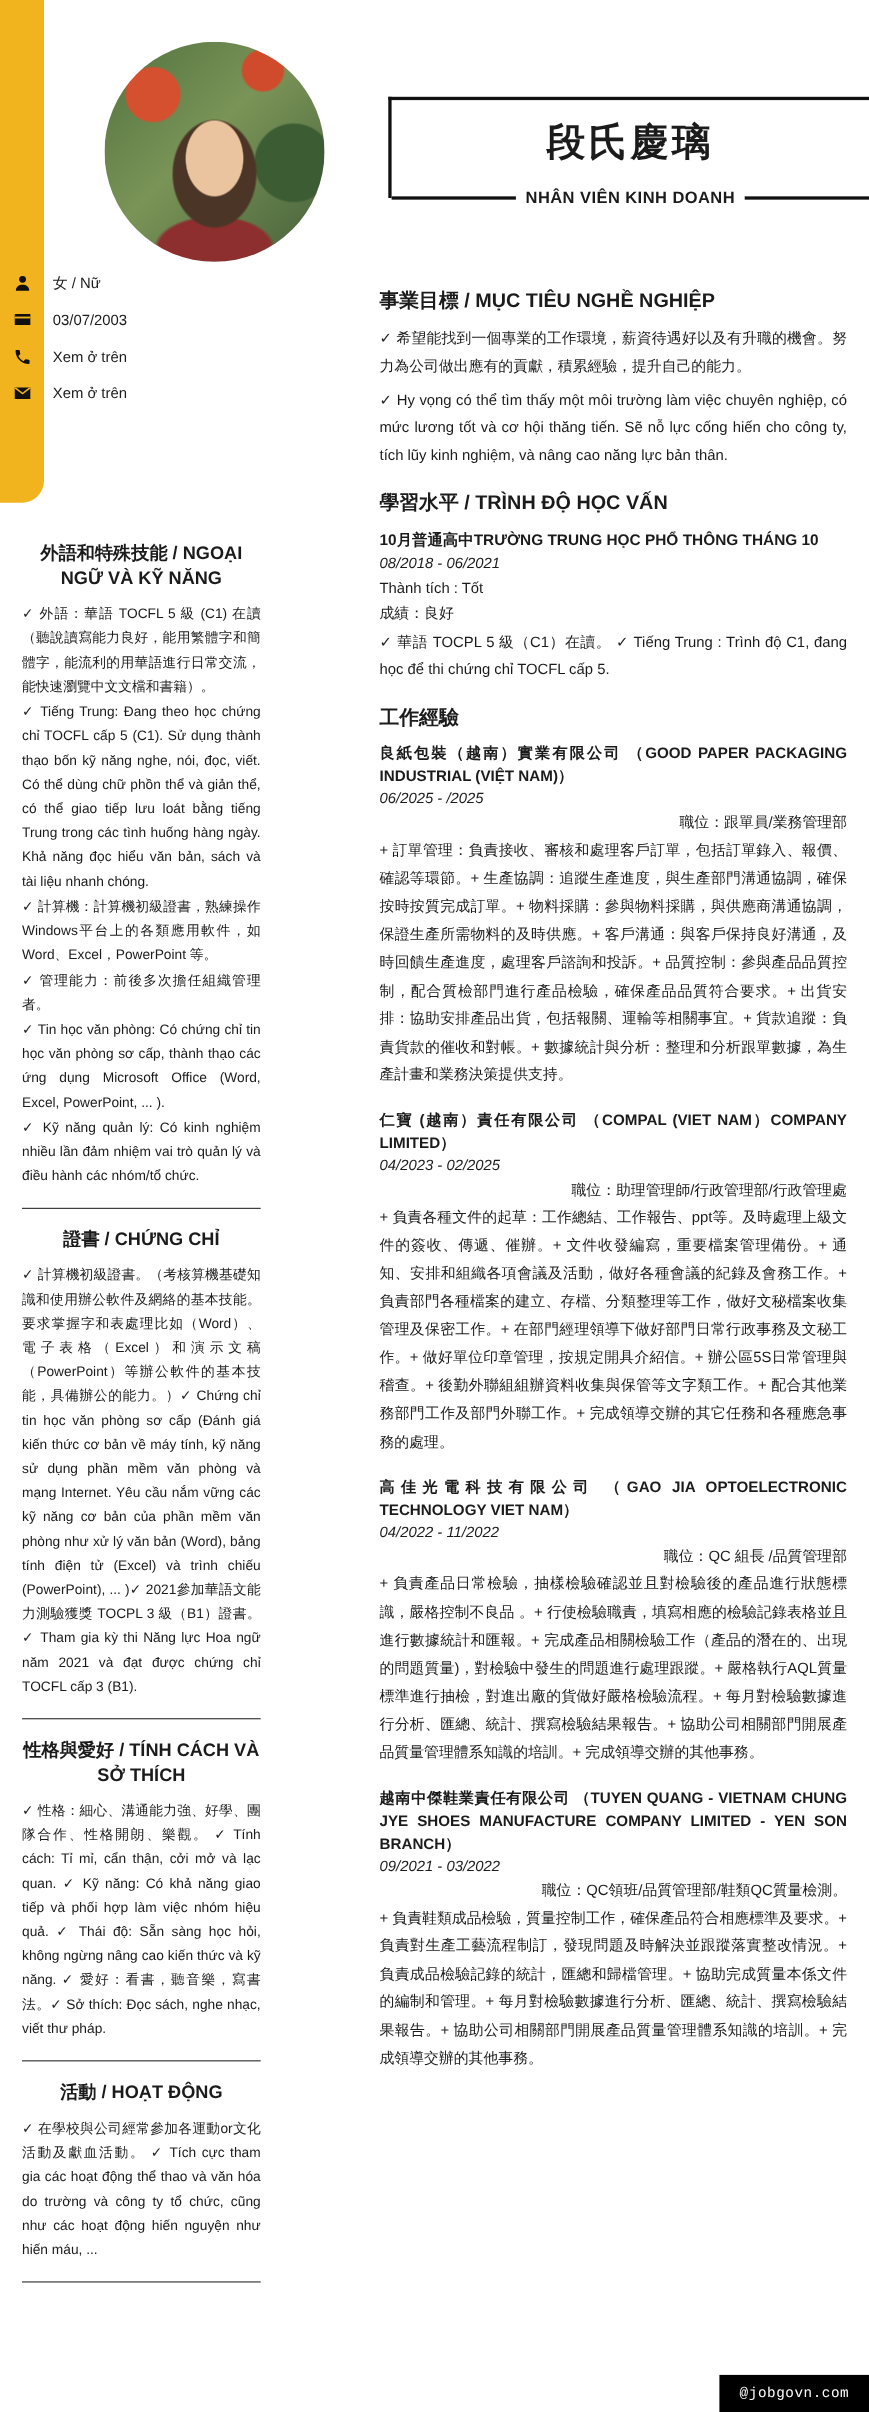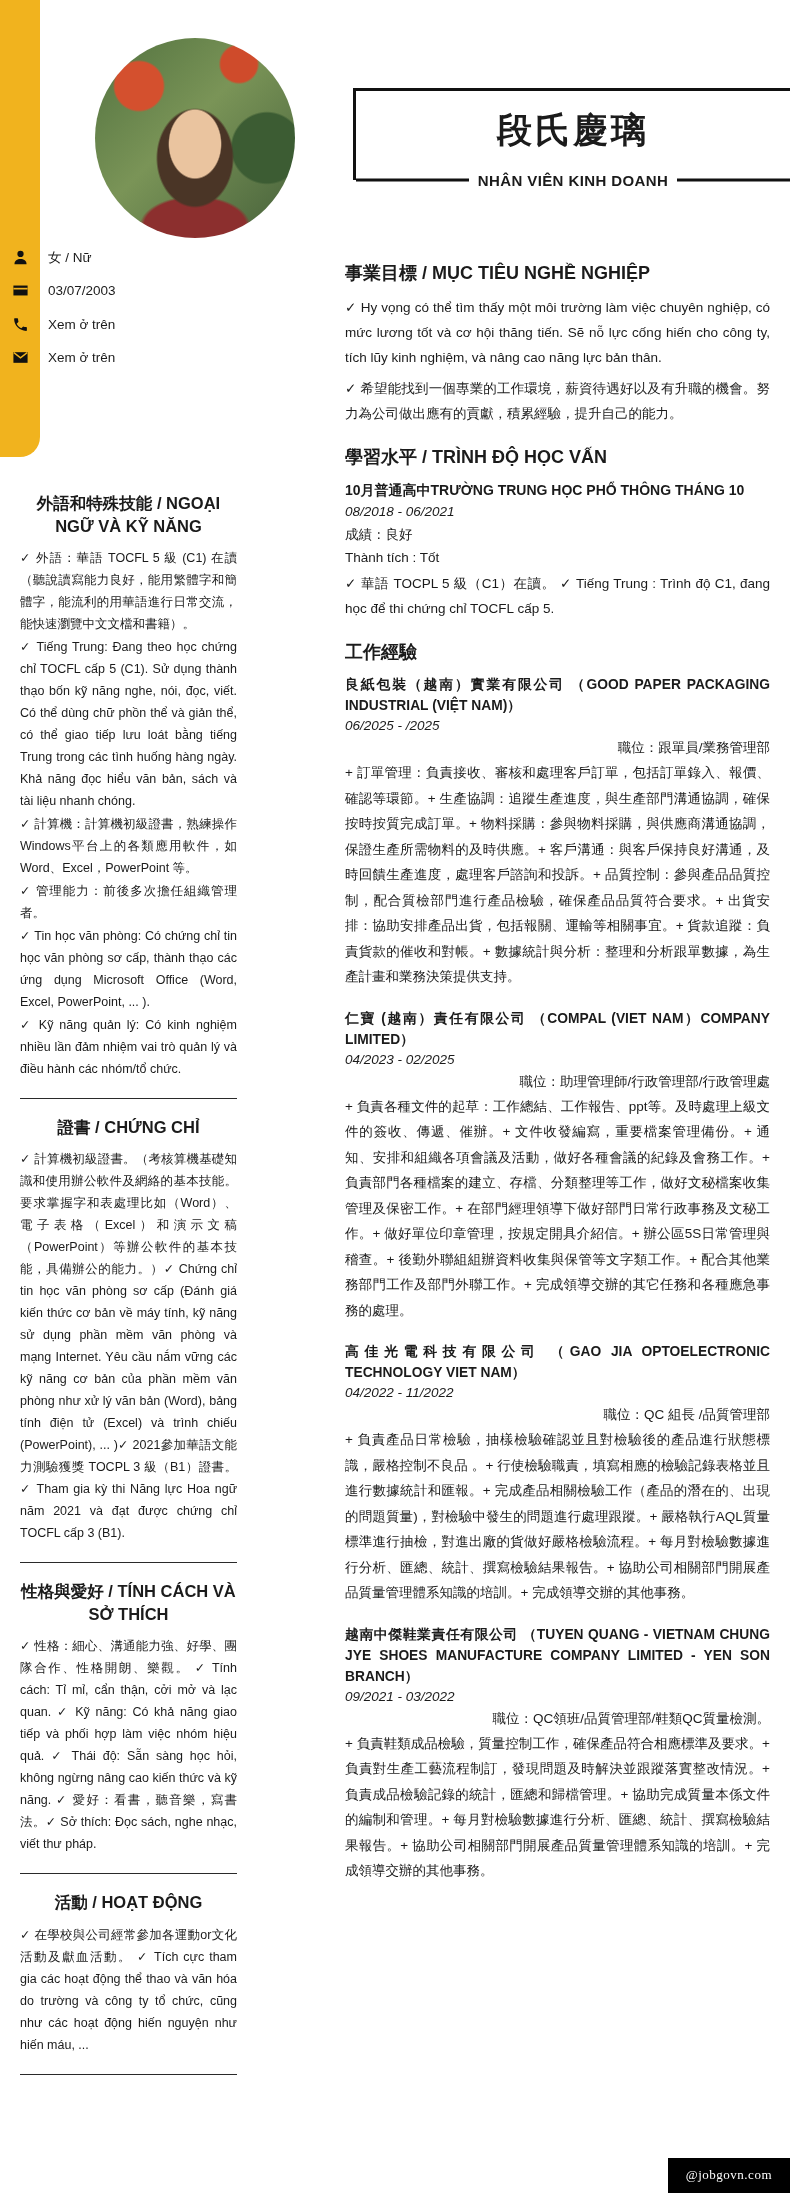--- a/index.html
+++ b/index.html
@@ -53,21 +53,21 @@
   .school{font-size:14px;font-weight:700;line-height:21px;margin:2px 0 3px;}
   .dates{font-style:italic;font-size:13.5px;margin:2px 0 4px;}
   .edu-line{font-size:13.5px;line-height:23px;}
   .position{font-weight:400;font-size:13.5px;line-height:21px;margin:3px 0 2px;text-align:right;}
   .job{margin-bottom:18px;}
   .job-company{font-size:13.8px;font-weight:700;line-height:21px;text-align:justify;margin:0 0 2px;}
   .job-desc{font-size:13.5px;line-height:25.5px;text-align:justify;margin:2px 0 0;}
   
   .footer-badge{
     position:absolute;right:0;bottom:0;background:#000;color:#fff;
-    font-family:Liberation Serif, serif;
+    font-family:Liberation Mono, monospace;
     font-size:13px;padding:9px 18px 10px;letter-spacing:.5px;
   }
 </style>
 </head>
 <body>
 
 <div class="yellow-strip"></div>
 
 <div class="photo"></div>
 
@@ -150,30 +150,30 @@
   </div>
 
   <div class="divider"></div>
 
 </div>
 
 <div class="right-col">
 
   <div class="right-section">
     <h2 class="right-title">事業目標 / MỤC TIÊU NGHỀ NGHIỆP</h2>
+    <p class="right-text">✓ 希望能找到一個專業的工作環境，薪資待遇好以及有升職的機會。努力為公司做出應有的貢獻，積累經驗，提升自己的能力。</p>
     <p class="right-text">✓ Hy vọng có thể tìm thấy một môi trường làm việc chuyên nghiệp, có mức lương tốt và cơ hội thăng tiến. Sẽ nỗ lực cống hiến cho công ty, tích lũy kinh nghiệm, và nâng cao năng lực bản thân.</p>
-    <p class="right-text">✓ 希望能找到一個專業的工作環境，薪資待遇好以及有升職的機會。努力為公司做出應有的貢獻，積累經驗，提升自己的能力。</p>
   </div>
 
   <div class="right-section">
     <h2 class="right-title">學習水平 / TRÌNH ĐỘ HỌC VẤN</h2>
     <div class="school">10月普通高中TRƯỜNG TRUNG HỌC PHỔ THÔNG THÁNG 10</div>
     <div class="dates">08/2018 - 06/2021</div>
+    <div class="edu-line">Thành tích : Tốt</div>
     <div class="edu-line">成績：良好</div>
-    <div class="edu-line">Thành tích : Tốt</div>
     <p class="right-text" style="margin-top:2px">✓ 華語 TOCPL 5 級（C1）在讀。 ✓ Tiếng Trung : Trình độ C1, đang học để thi chứng chỉ TOCFL cấp 5.</p>
   </div>
 
   <div class="right-section">
     <h2 class="right-title">工作經驗</h2>
 
     <div class="job">
       <p class="job-company">良紙包裝（越南）實業有限公司 （GOOD PAPER PACKAGING INDUSTRIAL (VIỆT NAM)）</p>
       <div class="dates">06/2025 -  /2025</div>
       <div class="position">職位：跟單員/業務管理部</div>

